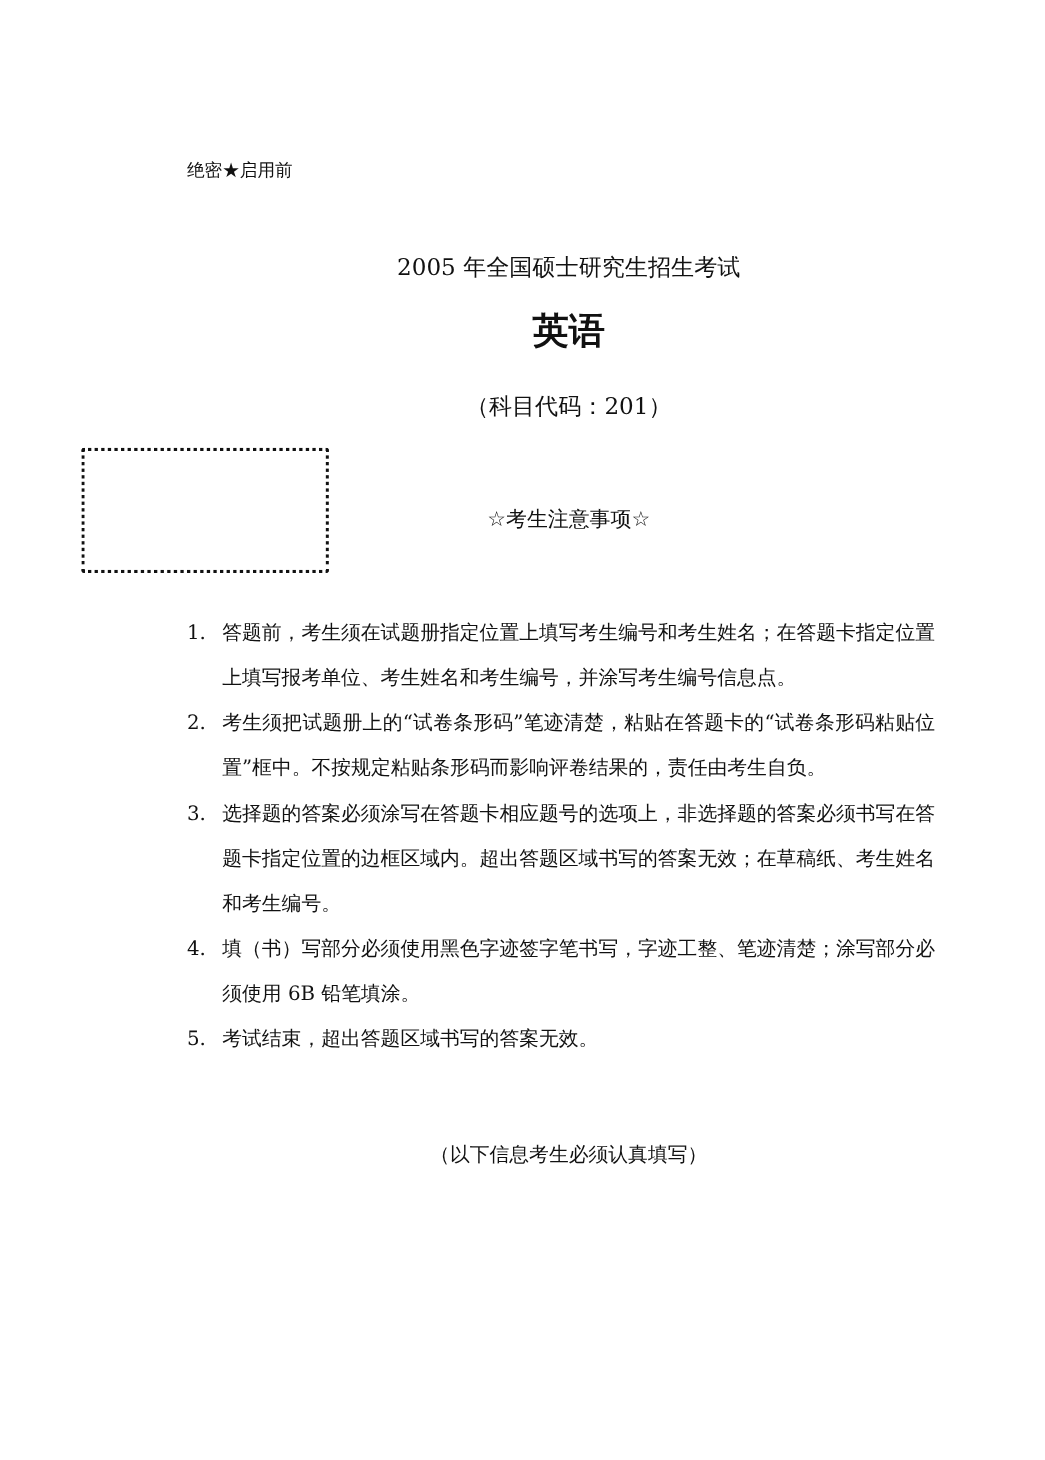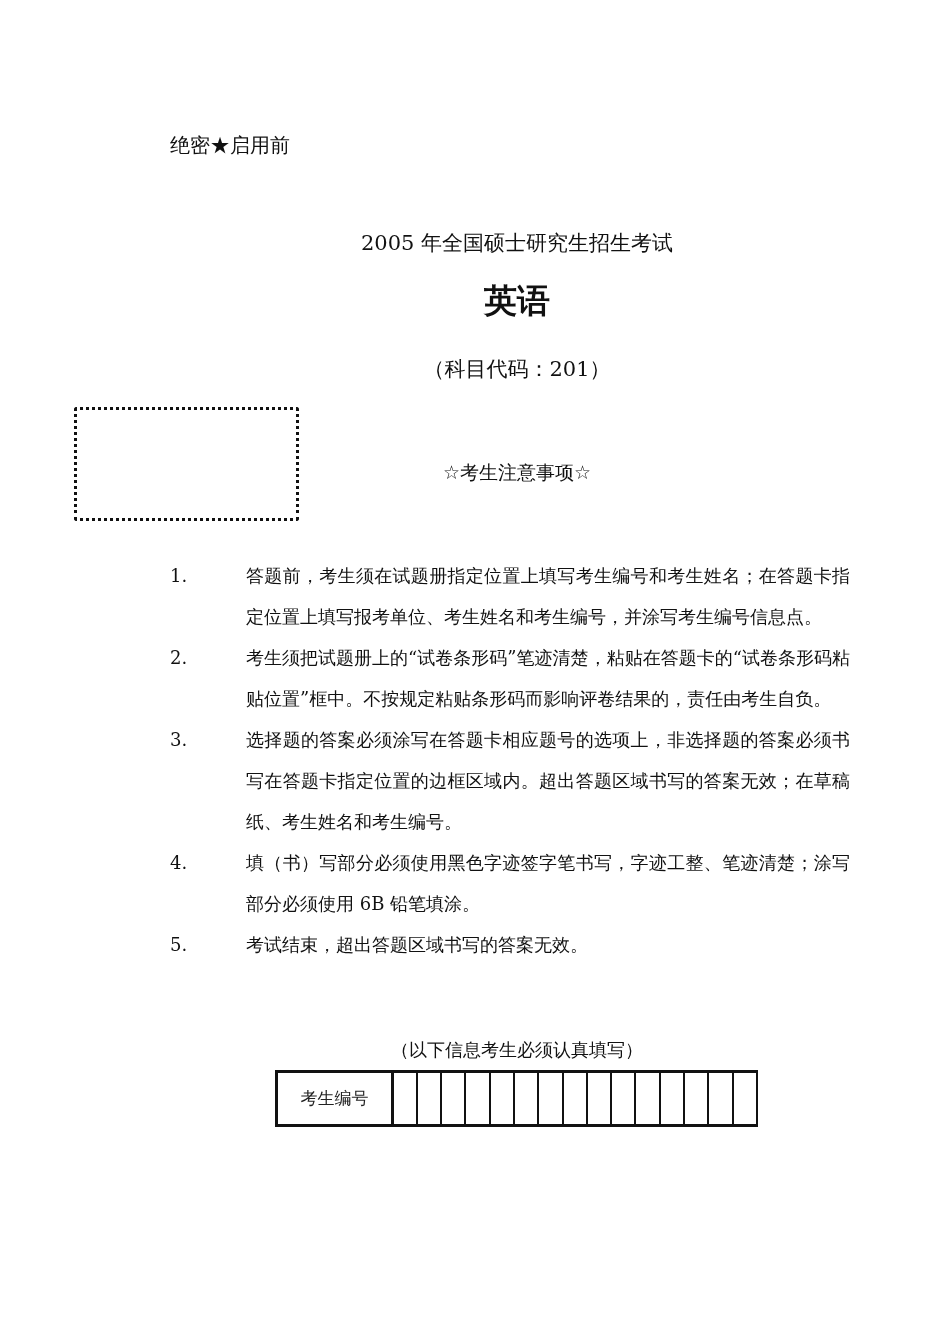--- a/index.html
+++ b/index.html
@@ -12,22 +12,22 @@
       height: 1327px;
       position: relative;
       overflow: hidden;
       font-family: "DejaVu Serif", "Liberation Serif", serif;
       color: #111111;
     }
     .abs { position: absolute; }
 
     .secret-label {
       left: 170px;
-      top: 134px;
-      font-size: 20px;
+      top: 144px;
+      font-size: 16px;
       line-height: 22px;
       white-space: nowrap;
     }
     .exam-title {
       left: 0;
       width: 1034px;
       top: 228px;
       text-align: center;
       font-size: 21px;
       line-height: 30px;
@@ -82,21 +82,20 @@
       font-size: 18px;
       line-height: 41px;
     }
     .notice-num {
       width: 32px;
       flex: 0 0 32px;
     }
     .notice-text {
       flex: 1 1 auto;
       text-align: justify;
-      margin-left: 44px;
     }
 
     .info-caption {
       left: 0;
       width: 1034px;
       top: 1036px;
       text-align: center;
       font-size: 18px;
       line-height: 28px;
       white-space: nowrap;
@@ -159,32 +158,14 @@
   <div class="notice-item">
     <span class="notice-num">5.</span>
     <span class="notice-text">考试结束，超出答题区域书写的答案无效。</span>
   </div>
 </div>
 
 <div class="abs info-caption">（以下信息考生必须认真填写）</div>
 
 <table class="abs info-table">
   <tbody>
-      <tr class="row-id">
-    <td class="label-cell">考生编号</td>
-    <td class="digit-cell"></td>
-    <td class="digit-cell"></td>
-    <td class="digit-cell"></td>
-    <td class="digit-cell"></td>
-    <td class="digit-cell"></td>
-    <td class="digit-cell"></td>
-    <td class="digit-cell"></td>
-    <td class="digit-cell"></td>
-    <td class="digit-cell"></td>
-    <td class="digit-cell"></td>
-    <td class="digit-cell"></td>
-    <td class="digit-cell"></td>
-    <td class="digit-cell"></td>
-    <td class="digit-cell"></td>
-    <td class="digit-cell"></td>
-  </tr>
 </tbody>
   </table>
 
 </body></html>

